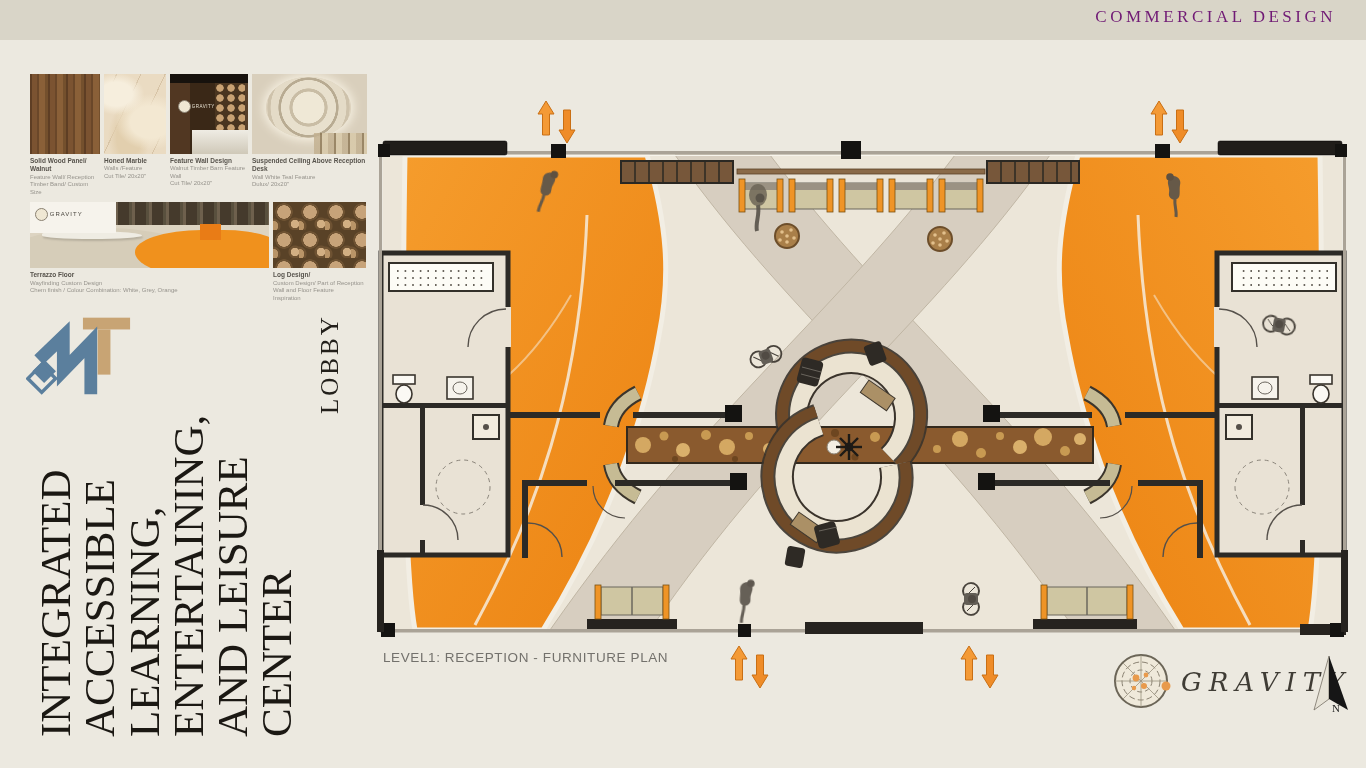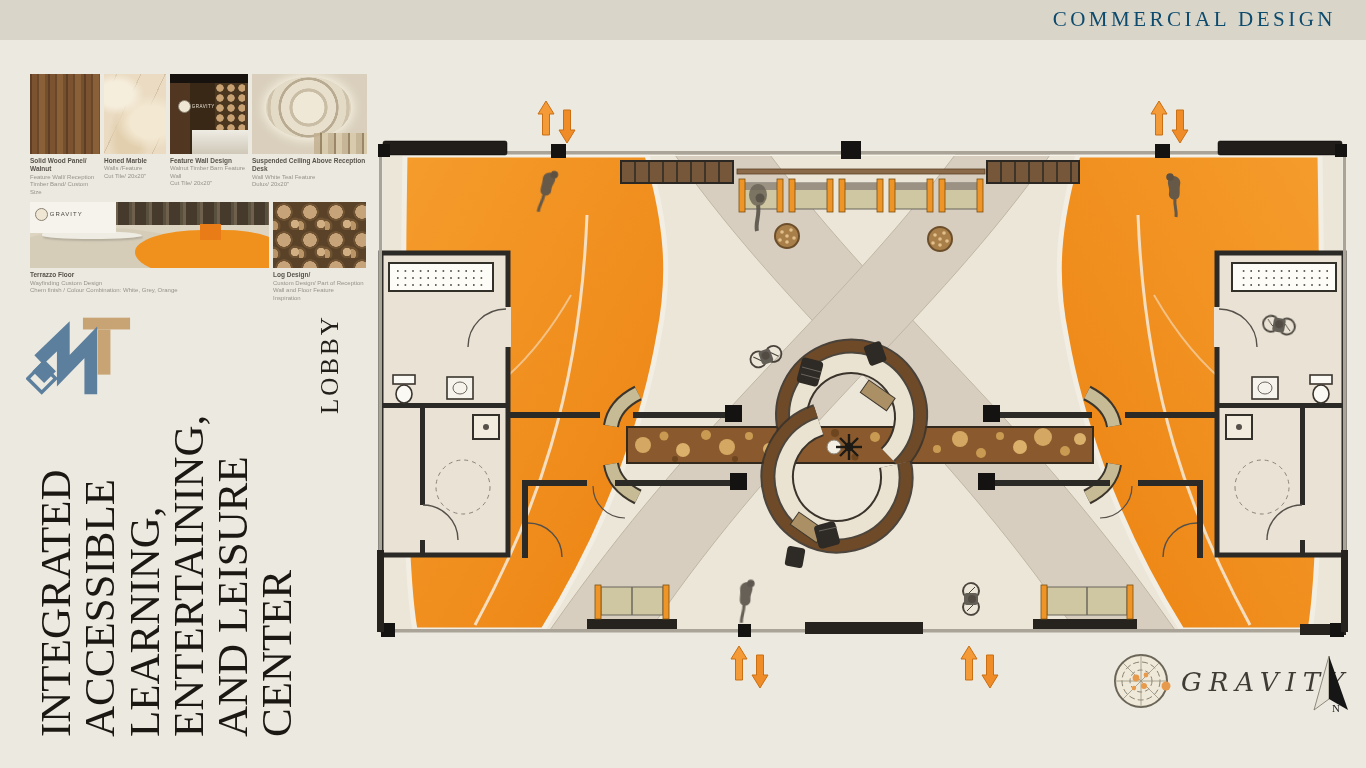--- a/index.html
+++ b/index.html
@@ -1,19 +1,19 @@
 <!DOCTYPE html>
 <html><head>
 <meta charset="utf-8">
 <style>
   html,body{margin:0;padding:0;background:#ebe8df;font-family:"Liberation Sans",sans-serif;}
   .page{position:relative;width:1366px;height:768px;overflow:hidden;background:#ecE9e0;background:#ece9e0;}
   .topband{position:absolute;top:0;left:0;width:1366px;height:40px;background:#d9d5c8;}
   .header-title{position:absolute;top:7px;right:30px;font-family:"Liberation Serif",serif;
-    font-size:21px;letter-spacing:3.5px;color:#0c4a6e;white-space:nowrap;}
+    font-size:17px;letter-spacing:3.5px;color:#701a75;white-space:nowrap;}
 
   
   .materials{position:absolute;left:30px;top:74px;width:340px;}
   .mrow{display:flex;gap:4px;margin-bottom:6px;align-items:flex-start;}
   .mat{margin:0;}
   .photo{height:80px;border:0;position:relative;overflow:hidden;}
   .mrow2 .photo{height:66px;}
   .w1{width:70px;} .w2{width:62px;} .w3{width:78px;} .w4{width:115px;}
   .w5{width:239px;} .w6{width:93px;}
   figcaption{margin-top:3px;}
@@ -464,20 +464,21 @@
       <use href="#wc" transform="translate(903,230) rotate(10)"></use>
       <use href="#wc" transform="translate(596,503) rotate(90)"></use>
     </g>
 
     <use href="#apair" transform="translate(163,6)"></use>
     <use href="#apair" transform="translate(776,6)"></use>
     <use href="#apair" transform="translate(356,551)"></use>
     <use href="#apair" transform="translate(586,551)"></use>
   </svg>
 
+  <div class="plancap">LEVEL1: RECEPTION - FURNITURE PLAN</div>
 
   <div class="gravity">
     <svg width="64" height="64" viewBox="0 0 64 64">
       <circle cx="31" cy="31" r="26" fill="#efe9da" stroke="#6b6557" stroke-width="2"></circle>
       <circle cx="31" cy="31" r="19" fill="none" stroke="#8a8272" stroke-width="1" stroke-dasharray="6 3"></circle>
       <circle cx="31" cy="31" r="11" fill="none" stroke="#8a8272" stroke-width="1" stroke-dasharray="5 3"></circle>
       <line x1="31" y1="5" x2="31" y2="57" stroke="#9a927f" stroke-width=".8"></line>
       <line x1="5" y1="31" x2="57" y2="31" stroke="#9a927f" stroke-width=".8"></line>
       <line x1="13" y1="13" x2="49" y2="49" stroke="#9a927f" stroke-width=".8"></line>
       <line x1="49" y1="13" x2="13" y2="49" stroke="#9a927f" stroke-width=".8"></line>

